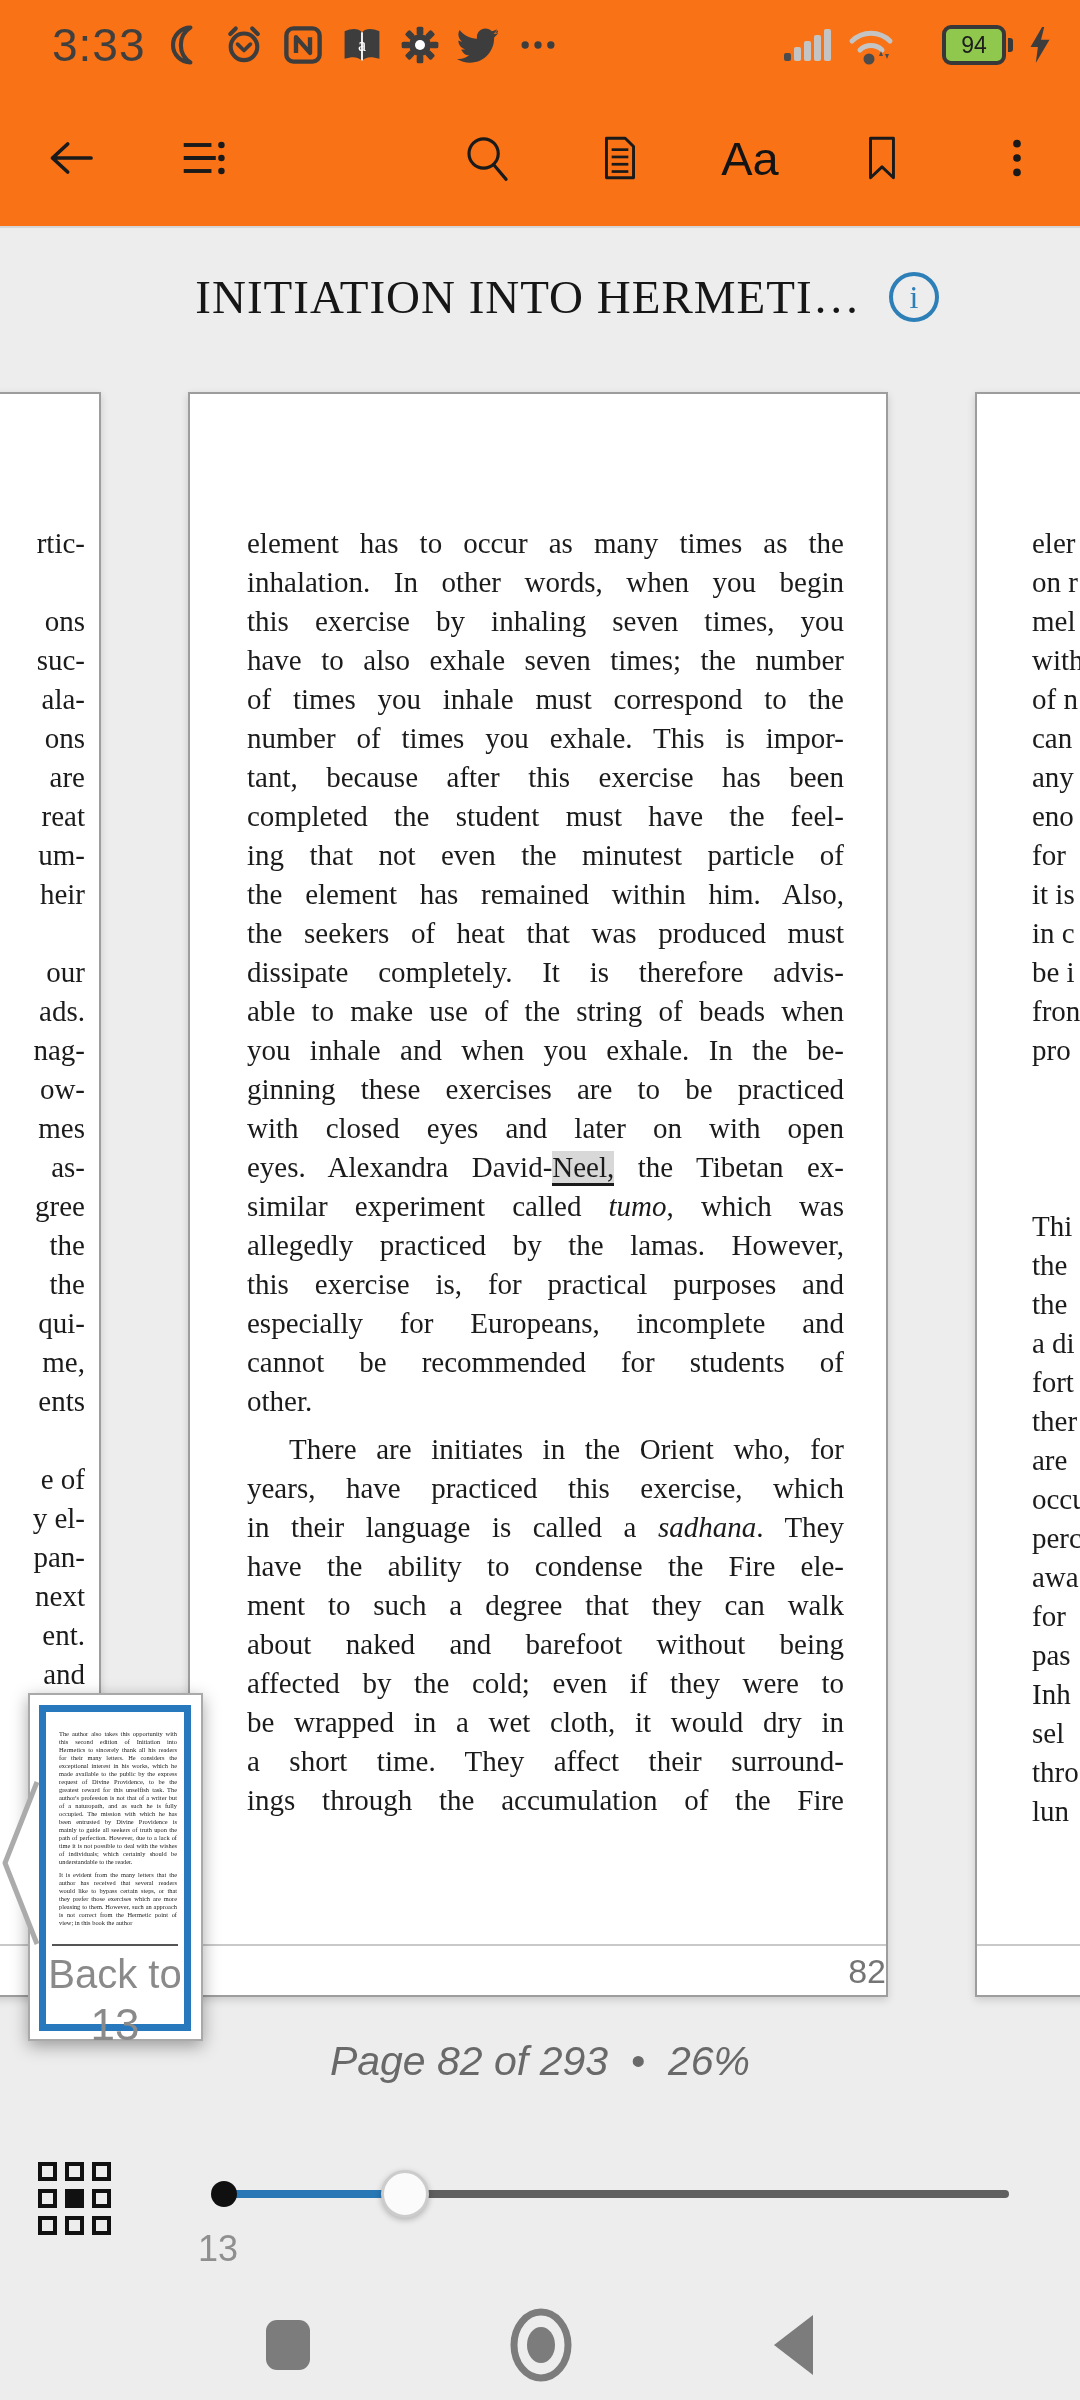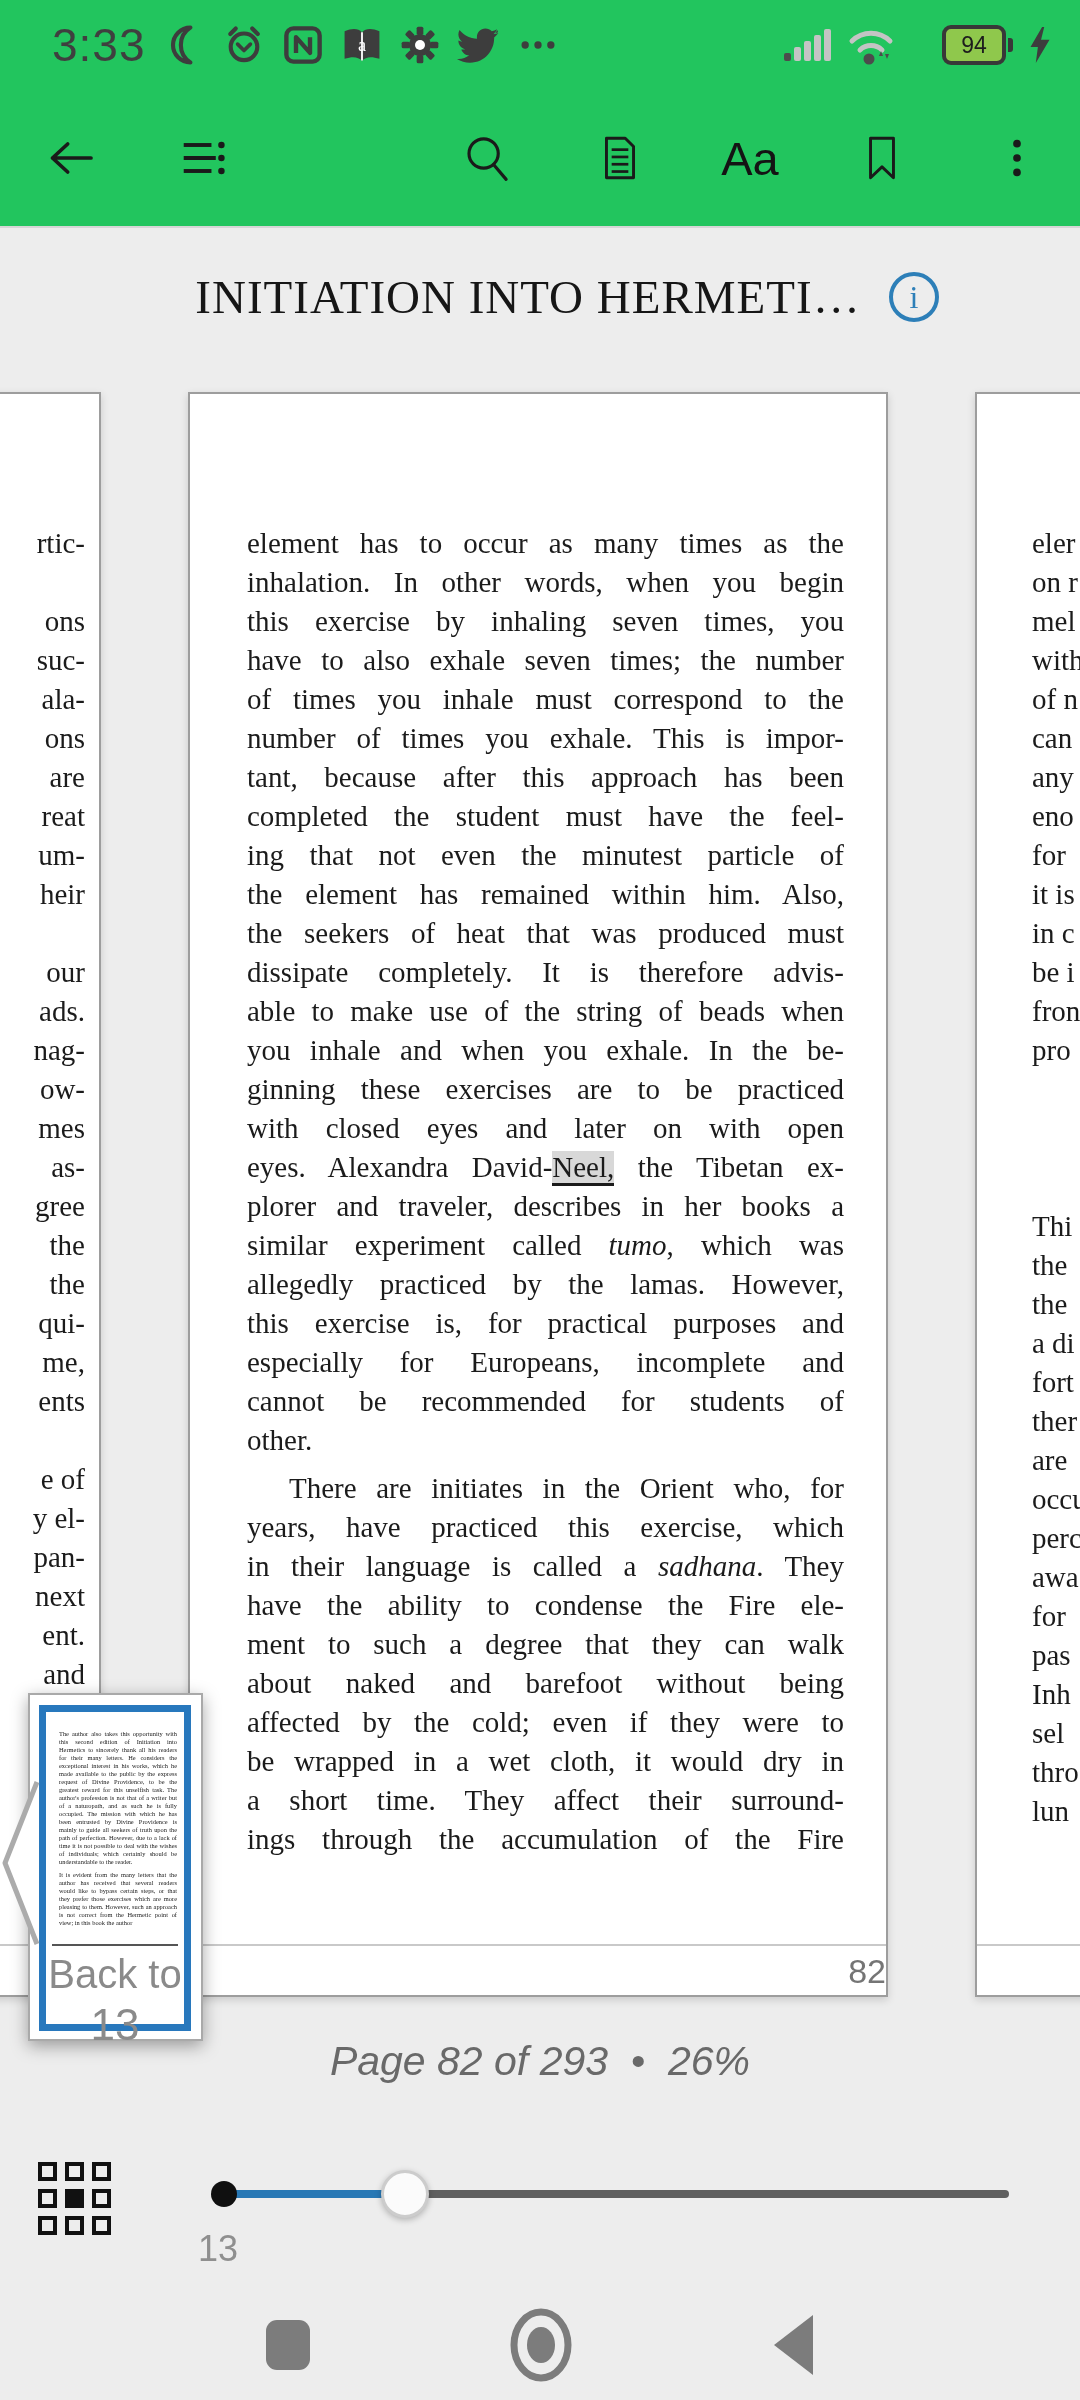--- a/index.html
+++ b/index.html
@@ -1,19 +1,19 @@
 <!DOCTYPE html>
 <html><head>
 <meta charset="utf-8">
 <style>
   html,body{margin:0;padding:0;}
   #screen{position:relative;width:1080px;height:2400px;background:#ededed;overflow:hidden;
           font-family:"Liberation Sans",sans-serif;}
   
-  #header{position:absolute;left:0;top:0;width:1080px;height:228px;background:#22c55e;
+  #header{position:absolute;left:0;top:0;width:1080px;height:228px;background:#f97316;
           border-bottom:2px solid #d6d6d6;box-sizing:border-box;}
   #statusbar{position:absolute;left:0;top:0;width:1080px;height:90px;}
   .sb-left{position:absolute;left:52px;top:0;height:90px;display:flex;align-items:center;gap:16px;}
   .sb-right{position:absolute;right:28px;top:0;height:90px;display:flex;align-items:center;gap:15px;}
   .sb-time{font-size:46px;color:#3f3f3f;letter-spacing:1px;}
   .sicon{display:block;}
   .batt{display:flex;align-items:center;}
   .batt-body{width:56px;height:32px;border:4px solid #383838;border-radius:9px;background:#8fc84c;
              display:flex;align-items:center;justify-content:center;margin-left:32px;}
   .batt-txt{font-size:23px;color:#1d1d1d;}
@@ -264,32 +264,31 @@
 
   <div class="pagecard" id="card-center">
     <div class="booktext">
         <div class="para">
           <div class="line">element has to occur as many times as the</div>
           <div class="line">inhalation. In other words, when you begin</div>
           <div class="line">this exercise by inhaling seven times, you</div>
           <div class="line">have to also exhale seven times; the number</div>
           <div class="line">of times you inhale must correspond to the</div>
           <div class="line">number of times you exhale. This is impor-</div>
-          <div class="line">tant, because after this approach has been</div>
+          <div class="line">tant, because after this exercise has been</div>
           <div class="line">completed the student must have the feel-</div>
           <div class="line">ing that not even the minutest particle of</div>
           <div class="line">the element has remained within him. Also,</div>
           <div class="line">the seekers of heat that was produced must</div>
           <div class="line">dissipate completely. It is therefore advis-</div>
           <div class="line">able to make use of the string of beads when</div>
           <div class="line">you inhale and when you exhale. In the be-</div>
           <div class="line">ginning these exercises are to be practiced</div>
           <div class="line">with closed eyes and later on with open</div>
           <div class="line">eyes. Alexandra David-<span class="hl">Neel,</span> the Tibetan ex-</div>
-          <div class="line">plorer and traveler, describes in her books a</div>
           <div class="line">similar experiment called <em>tumo</em>, which was</div>
           <div class="line">allegedly practiced by the lamas. However,</div>
           <div class="line">this exercise is, for practical purposes and</div>
           <div class="line">especially for Europeans, incomplete and</div>
           <div class="line">cannot be recommended for students of</div>
           <div class="line endline">other.</div>
         </div>
         <div class="para indent">
           <div class="line">There are initiates in the Orient who, for</div>
           <div class="line">years, have practiced this exercise, which</div>

